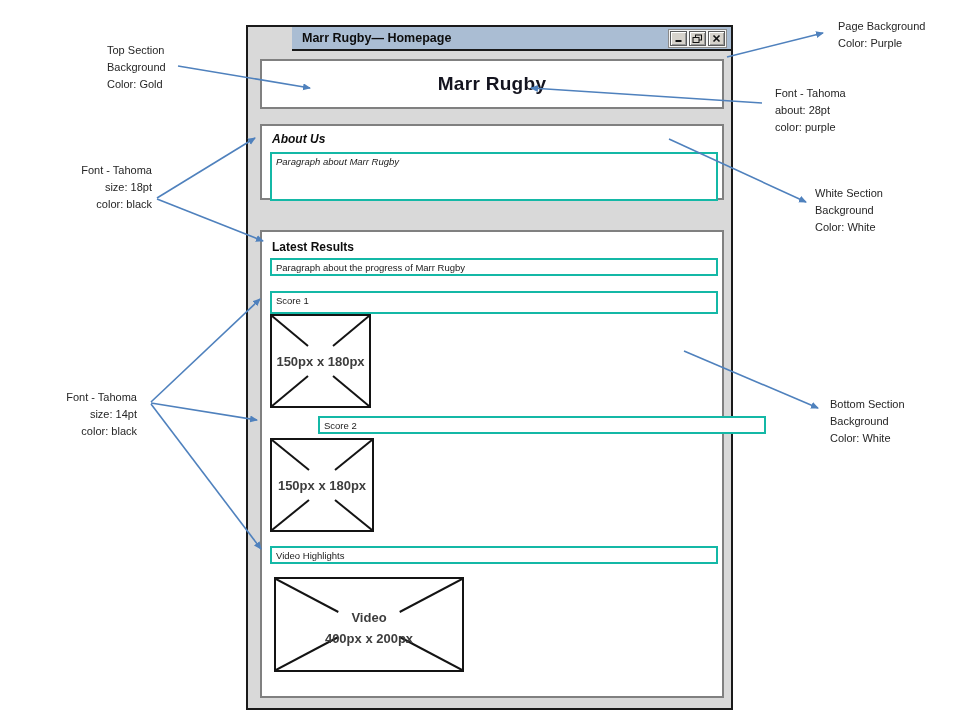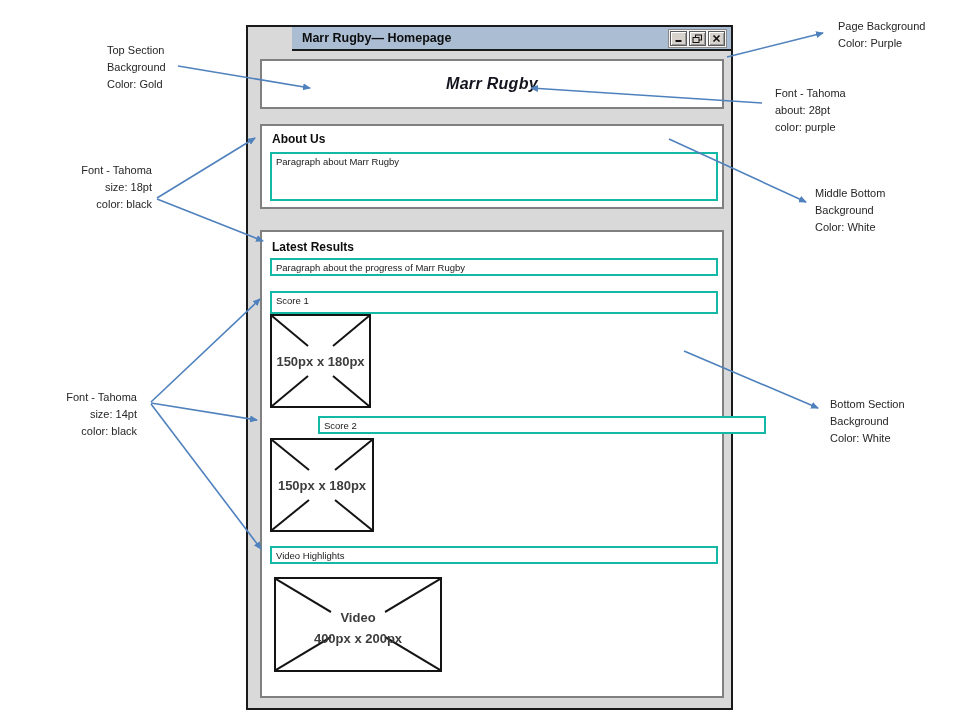--- a/index.html
+++ b/index.html
@@ -73,27 +73,26 @@
 
   
   .section {
     position: absolute; left: 12px;
     width: 464px;
     background: #ffffff;
     border: 2px solid #808080;
     box-sizing: border-box;
   }
   .section-top    { top: 32px;  height: 50px; display: flex; align-items: center; justify-content: center; }
-  .section-middle { top: 97px;  height: 85px; }
+  .section-middle { top: 97px;  height: 76px; font-style: italic; }
   .section-bottom { top: 203px; height: 468px; }
 
   .site-title {
-    font-size: 16px; font-weight: bold; color: #14141f;
+    font-size: 19px; font-weight: bold; color: #14141f;
     letter-spacing: 0.3px;
-    font-style: italic;
   }
   .sec-heading {
     position: absolute; left: 10px;
     font-size: 12px; font-weight: bold; color: #0d0d0d;
     white-space: nowrap;
   }
   .textbox {
     position: absolute; left: 8px; width: 448px;
     border: 2px solid #14b8a6;
     background: #ffffff;
@@ -116,21 +115,21 @@
 
   
   .ph {
     position: absolute;
     border: 2px solid #141414;
     background: #ffffff;
     box-sizing: border-box;
   }
   .ph-img1 { left: 8px;  top: 82px;  width: 101px; height: 94px; }
   .ph-img2 { left: 8px;  top: 206px; width: 104px; height: 94px; }
-  .ph-video{ left: 12px; top: 345px; width: 168px; height: 95px; }
+  .ph-video{ left: 12px; top: 345px; width: 190px; height: 95px; }
   .ph svg { position: absolute; left: 0; top: 0; width: 100%; height: 100%; }
   .ph-label {
     position: absolute; left: 0; width: 100%;
     text-align: center;
     font-size: 13px; font-weight: bold; color: #3d3d3d;
     white-space: nowrap;
   }
   .ph-img1 .ph-label, .ph-img2 .ph-label { top: 42%; }
   .ph-video .label-1 { top: 34%; }
   .ph-video .label-2 { top: 57%; }
@@ -171,21 +170,21 @@
     <div>Color: Purple</div>
   </div>
 
   <div class="ann ann-font-28">
     <div>Font - Tahoma</div>
     <div>about: 28pt</div>
     <div>color: purple</div>
   </div>
 
   <div class="ann ann-middle-white">
-    <div>Middle Bottom</div>
+    <div>White Section</div>
     <div>Background</div>
     <div>Color: White</div>
   </div>
 
   <div class="ann ann-font-18 right-align">
     <div>Font - Tahoma</div>
     <div>size: 18pt</div>
     <div>color: black</div>
   </div>
 

